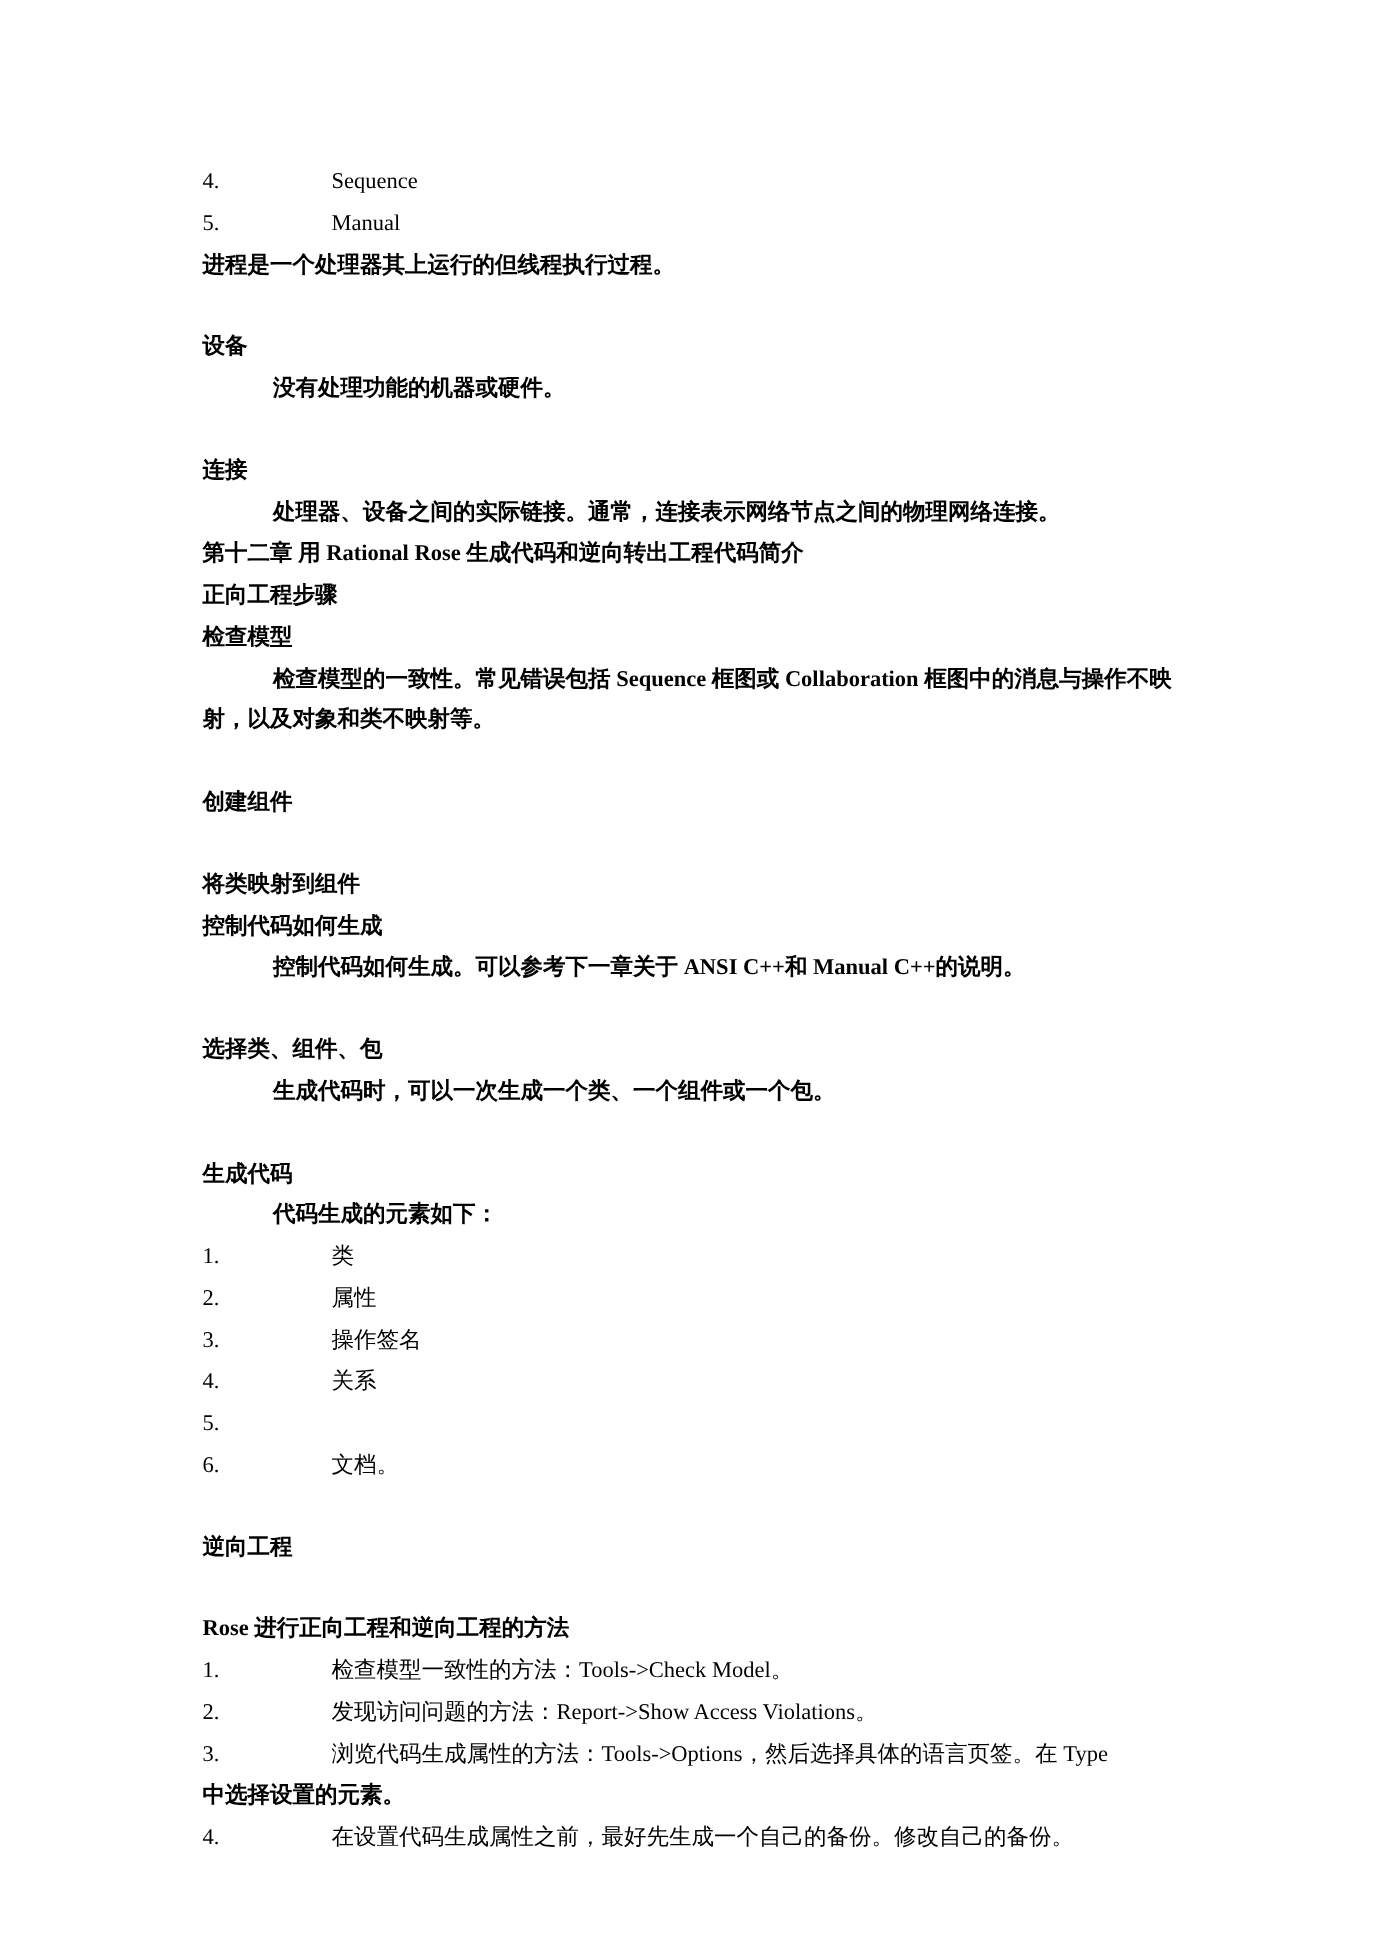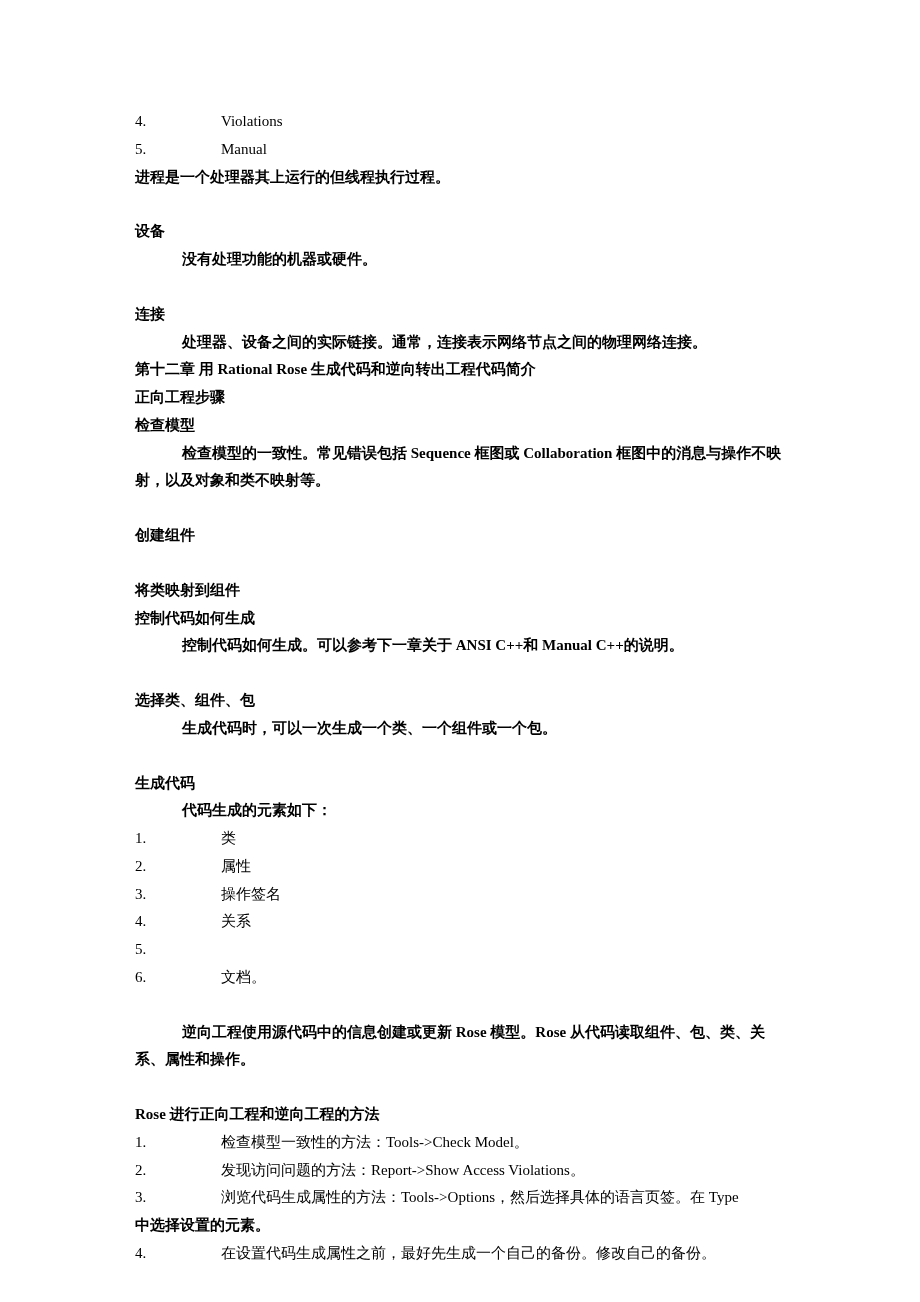--- a/index.html
+++ b/index.html
@@ -36,21 +36,21 @@
       height: 27px;
     }
   </style>
 </head>
 <body>
 
 <div class="page">
 
   <div class="list-item">
     <span class="list-num">4.</span>
-    <span class="list-text">Violations</span>
+    <span class="list-text">Sequence</span>
   </div>
   <div class="list-item">
     <span class="list-num">5.</span>
     <span class="list-text">Manual</span>
   </div>
   <p class="para">进程是一个处理器其上运行的但线程执行过程。</p>
 
   <div class="spacer"></div>
 
   <p class="para">设备</p>
@@ -104,21 +104,21 @@
   <div class="list-item">
     <span class="list-num">5.</span>
   </div>
   <div class="list-item">
     <span class="list-num">6.</span>
     <span class="list-text">文档。</span>
   </div>
 
   <div class="spacer"></div>
 
-  <p class="para indent">逆向工程使用源代码中的信息创建或更新 Rose 模型。Rose 从代码读取组件、包、类、关系、属性和操作。</p>
+  <p class="para">逆向工程</p>
 
   <div class="spacer"></div>
 
   <p class="para">Rose 进行正向工程和逆向工程的方法</p>
 
   <div class="list-item">
     <span class="list-num">1.</span>
     <span class="list-text">检查模型一致性的方法：Tools-&gt;Check Model。</span>
   </div>
   <div class="list-item">

